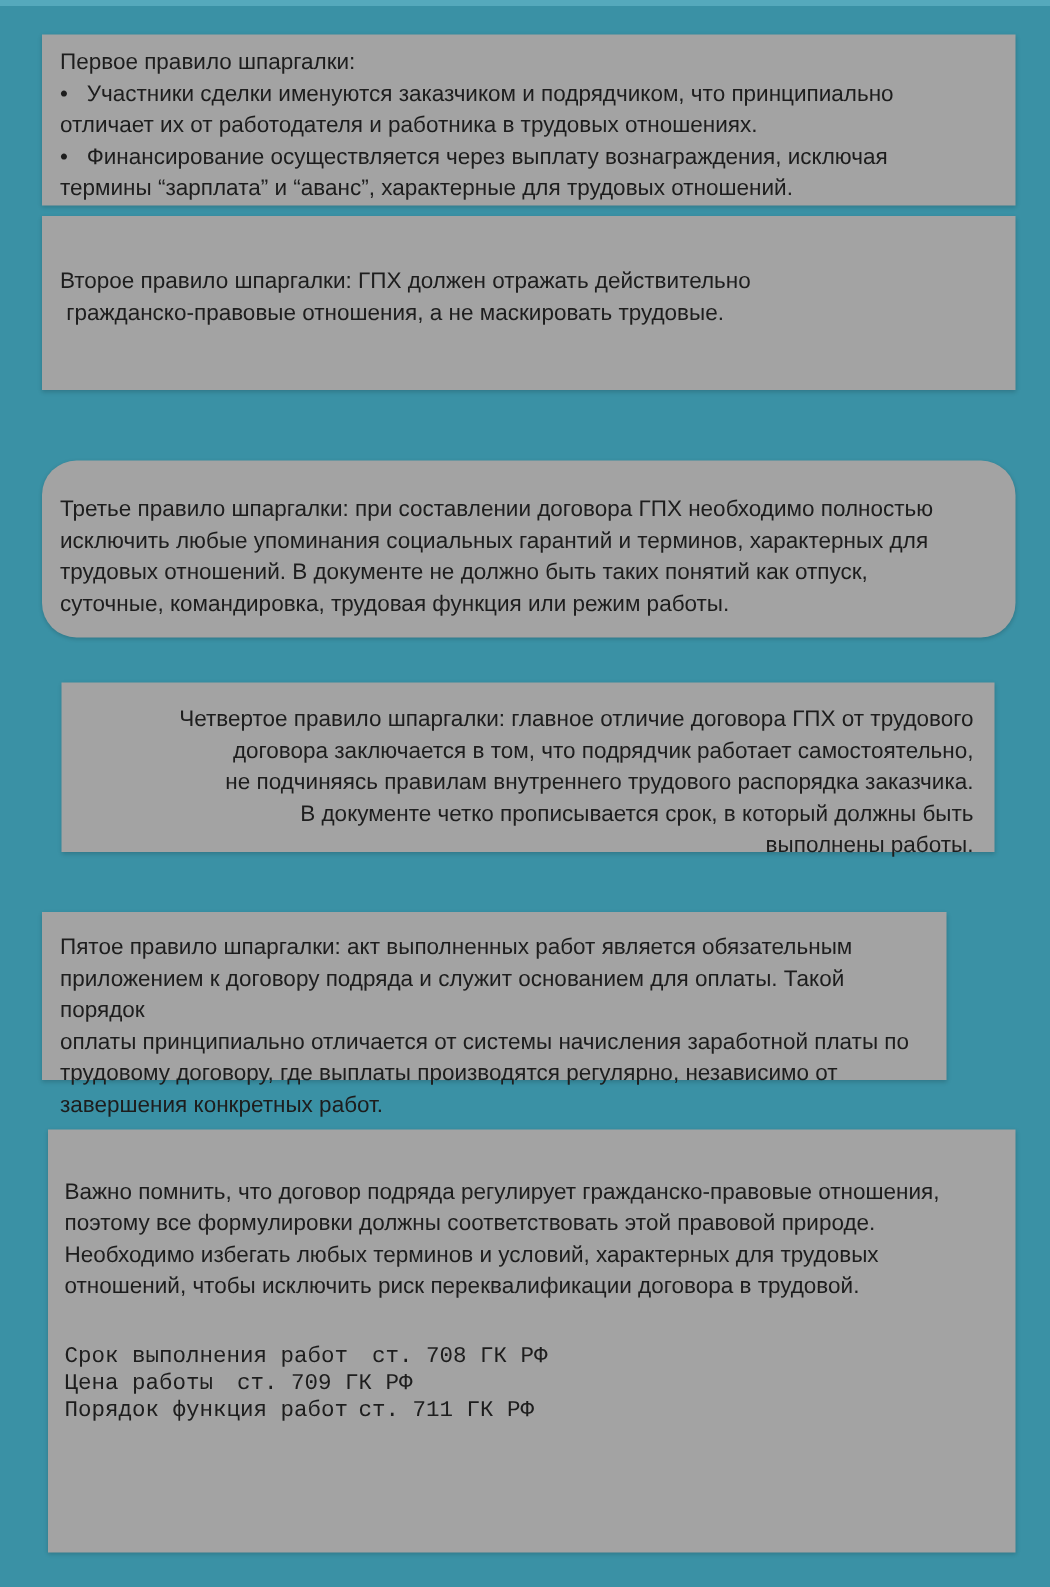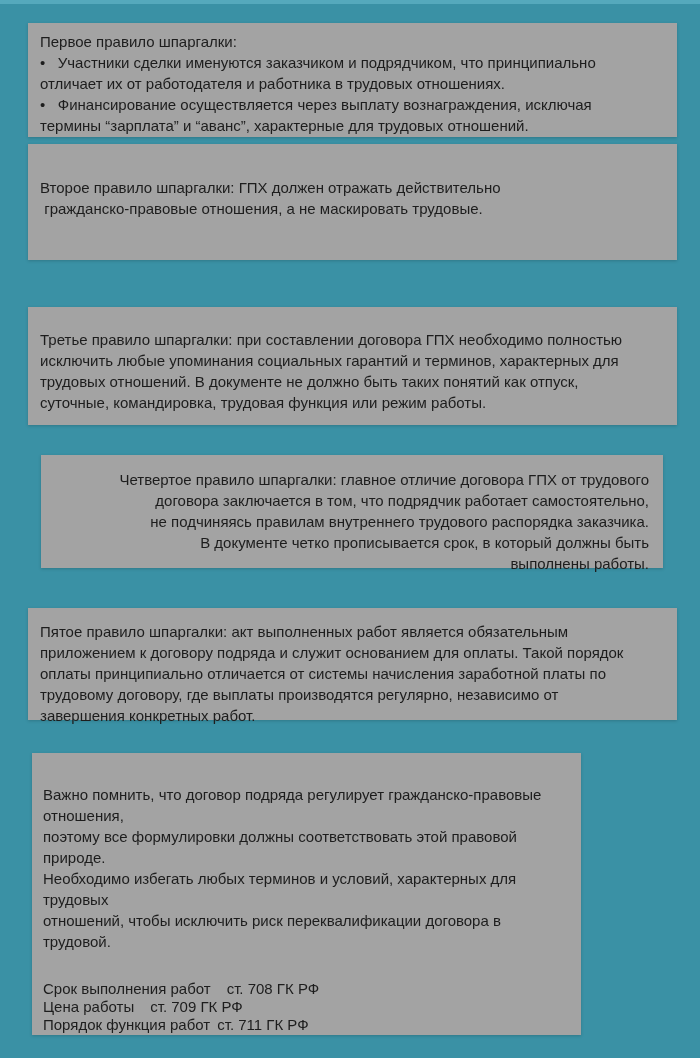--- a/index.html
+++ b/index.html
@@ -25,28 +25,29 @@
     color: #1d1d1d;
   }
   .card-text {
     white-space: pre-wrap;
     font-size: 15px;
     line-height: 21px;
     color: #1d1d1d;
   }
   .c1 { left: 28px;  top: 23px;  width: 649px; height: 114px; padding: 8px 14px 0 12px; }
   .c2 { left: 28px;  top: 144px; width: 649px; height: 116px; padding: 33px 14px 0 12px; }
-  .c3 { left: 28px;  top: 307px; width: 649px; height: 118px; padding: 22px 14px 0 12px; }
+  .c3 { left: 28px;  top: 307px; width: 649px; height: 118px; padding: 22px 14px 0 12px; border-radius: 23px; }
   .c4 { left: 41px;  top: 455px; width: 622px; height: 113px; padding: 14px 14px 0 12px; text-align: right; }
-  .c5 { left: 28px;  top: 608px; width: 649px; height: 112px; padding: 13px 14px 0 12px; }
-  .c6 { left: 32px;  top: 753px; width: 549px; height: 282px; padding: 31px 14px 0 11px; }
+  .c5 { left: 28px;  top: 608px; width: 603px; height: 112px; padding: 13px 14px 0 12px; }
+  .c6 { left: 32px;  top: 753px; width: 645px; height: 282px; padding: 31px 14px 0 11px; }
   .articles {
     margin-top: 28px;
     font-size: 15px;
     line-height: 18px;
+    font-family: Liberation Mono, monospace;
   }
   .article-row { display: block; }
   .article-label { margin-right: 16px; }
   .article-row:last-child .article-label { margin-right: 7px; }
 </style>
 </head>
 <body>
 
 <div class="top-strip"></div>
 

